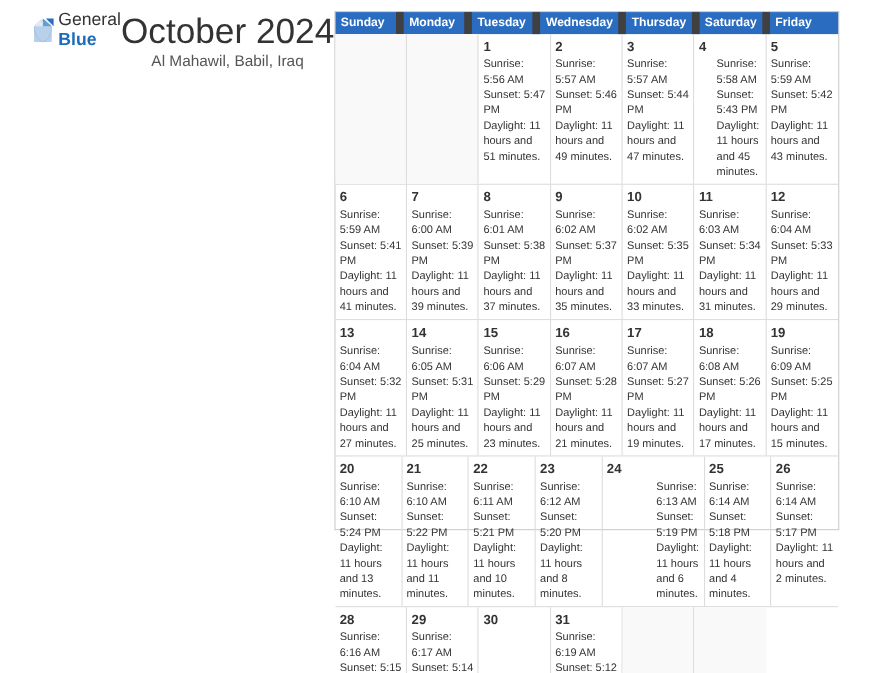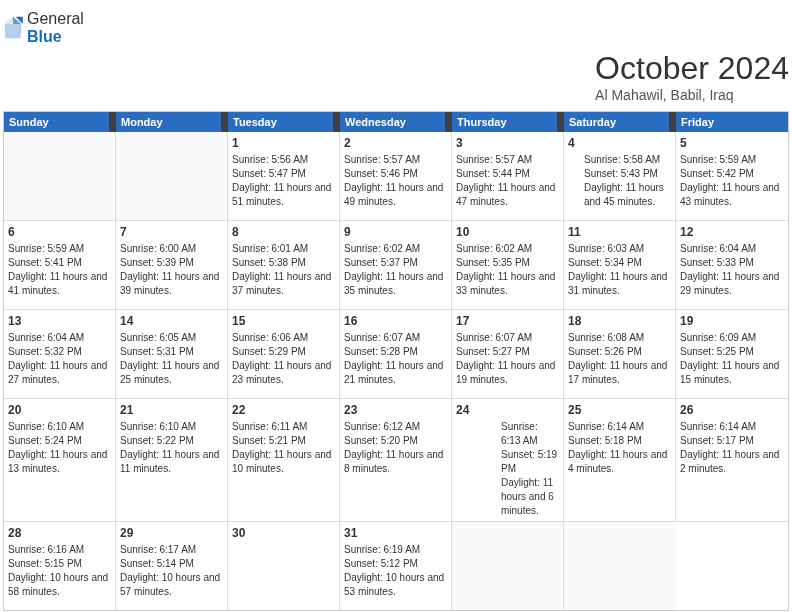--- a/index.html
+++ b/index.html
@@ -6,23 +6,23 @@
     body {
       font-family: Arial, sans-serif;
       background: #fff;
       width: 792px;
       height: 612px;
       overflow: hidden;
     }
     .page {
       width: 792px;
       height: 492px;
-      padding: 10px 3px;
-      display: flex;
-      flex-direction: column;
+      padding: 10px 29px;
+      display: flex;
+      flex-direction: row;
     }
     .header {
       display: flex;
       justify-content: space-between;
       align-items: flex-start;
       margin-bottom: 8px;
     }
     .logo {
       display: flex;
       align-items: center;
@@ -42,22 +42,21 @@
       color: #1a6bbb;
       font-weight: bold;
     }
     .logo-icon {
       width: 20px;
       height: 25px;
       margin-right: 4px;
       position: relative;
     }
     .title-block {
-      text-align: left;
-      margin-top: 40px;
+      text-align: center;
     }
     .month-title {
       font-size: 32px;
       color: #333;
       font-weight: normal;
     }
     .location-title {
       font-size: 14px;
       color: #555;
     }

